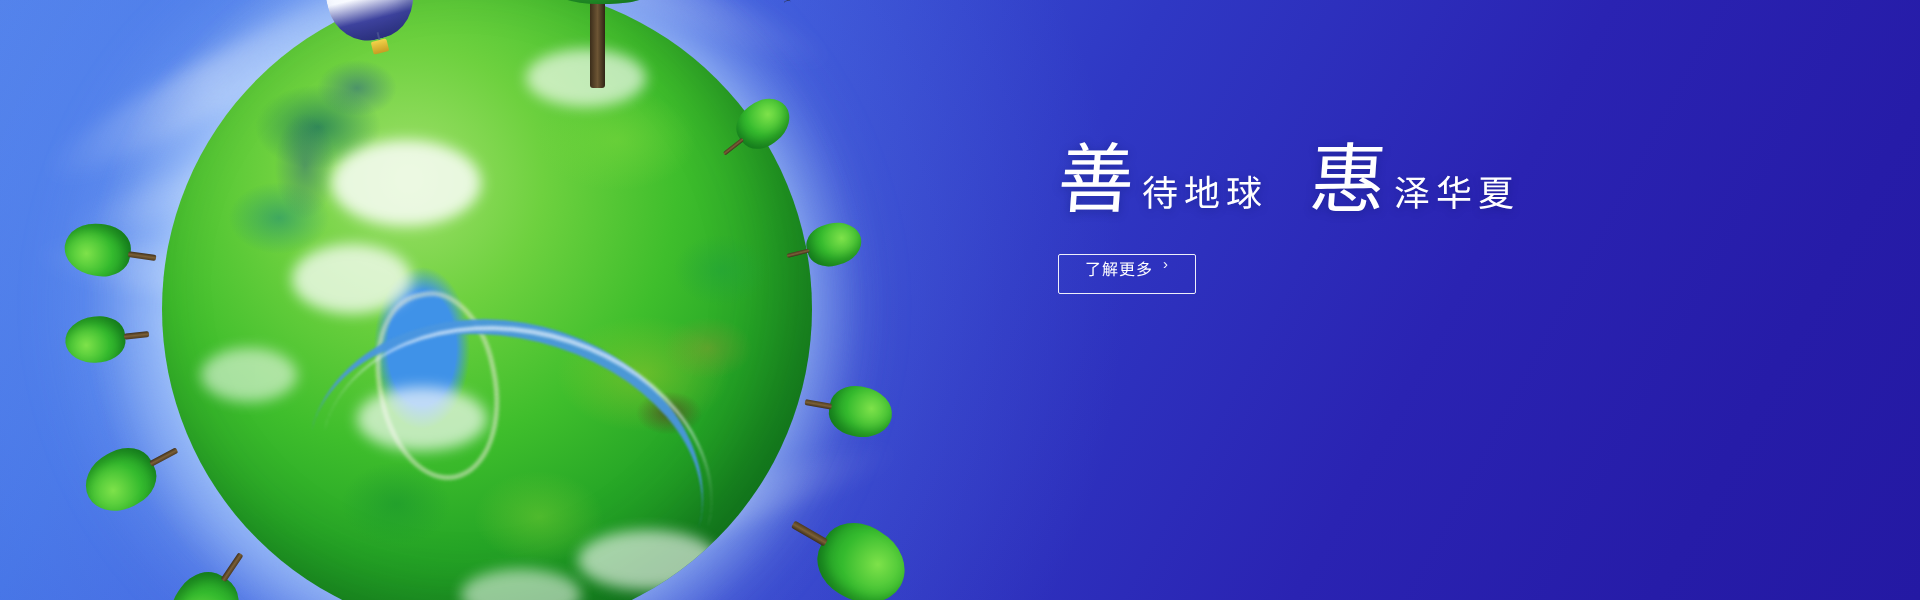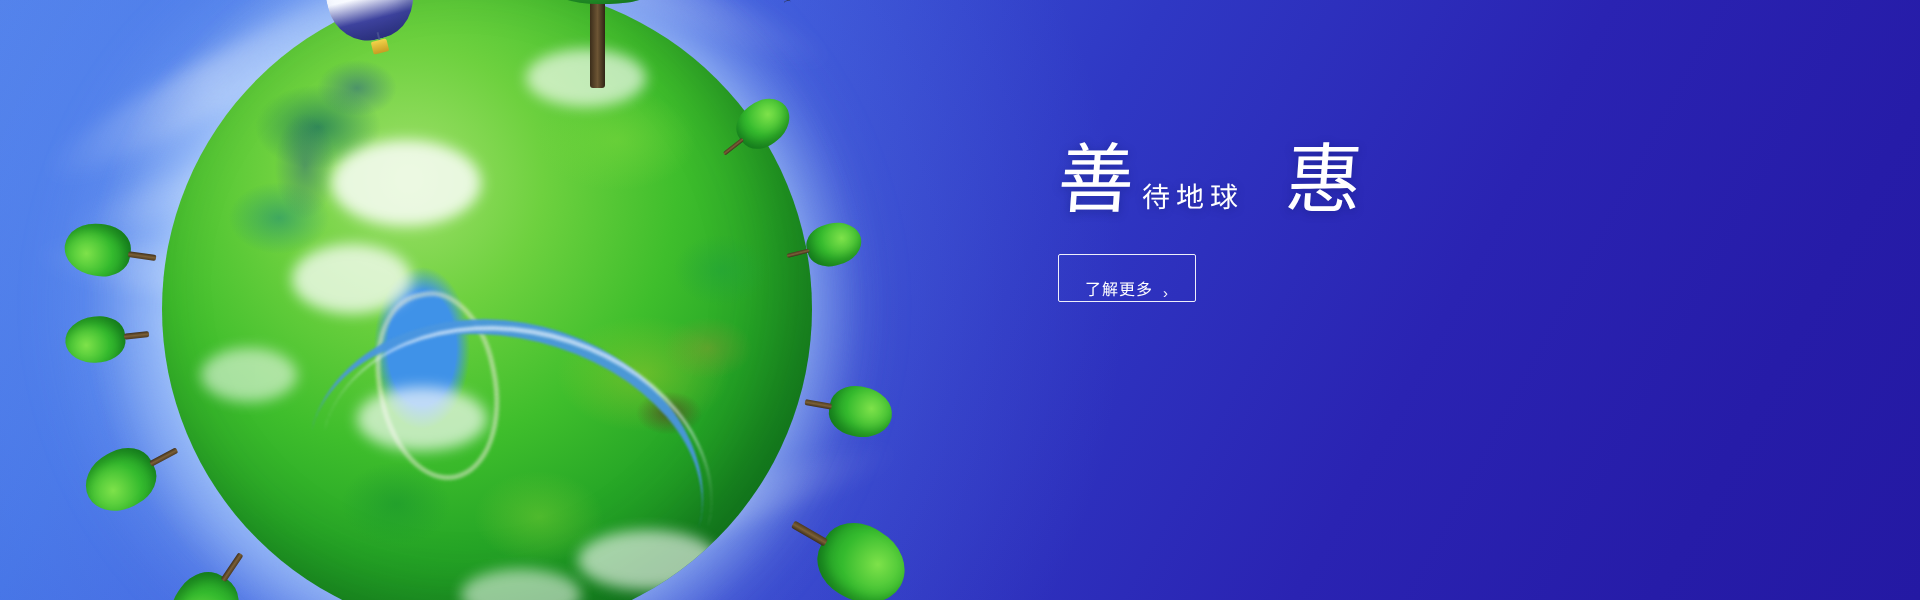--- a/index.html
+++ b/index.html
@@ -182,43 +182,43 @@
   }
   .h-big{
     font-family:"Liberation Serif","DejaVu Serif",serif;
     font-size:76px;line-height:1;font-weight:400;
     letter-spacing:0;
     transform:skewX(-4deg);
     text-shadow:0 2px 10px rgba(10,20,90,.35);
   }
   .h-small{
     font-family:"Liberation Serif","DejaVu Serif",serif;
-    font-size:28px;line-height:1;font-weight:400;
+    font-size:36px;line-height:1;font-weight:400;
     letter-spacing:6px;
     padding:0 0 6px 8px;
     text-shadow:0 2px 8px rgba(10,20,90,.35);
   }
   .h-gap{width:42px;display:inline-block;}
 
   .subtitle{
     font-size:26px;line-height:1;letter-spacing:9px;
     font-weight:400;color:#ffffff;
     margin:22px 0 0 0;white-space:nowrap;
     text-shadow:0 1px 6px rgba(10,20,90,.30);
   }
   .desc{
     font-size:17px;line-height:1;letter-spacing:.6px;
     font-weight:400;color:#f0f4ff;
     margin:24px 0 0 0;white-space:nowrap;
     text-shadow:0 1px 5px rgba(10,20,90,.30);
   }
   .cta{
-    display:inline-flex;align-items:flex-end;justify-content:center;gap:10px;
+    display:inline-flex;align-items:flex-start;justify-content:center;gap:10px;
     margin-top:28px;
-    width:138px;height:48px;
+    width:138px;height:40px;
     border:1px solid rgba(255,255,255,0.92);
     border-radius:2px;
     background:transparent;
     color:#ffffff;font-size:16px;letter-spacing:1px;
     cursor:pointer;
     font-family:"Liberation Sans","DejaVu Sans",sans-serif;
   }
   .cta .chev{font-size:15px;line-height:1;opacity:.95;}
 </style>
 </head>
@@ -310,20 +310,21 @@
     </div>
   </div>
 
   <div class="content">
 
     <div class="headline">
       <span class="h-big">善</span>
       <span class="h-small">待地球</span>
       <span class="h-gap"></span>
       <span class="h-big">惠</span>
+      <span class="h-small">泽华夏</span>
     </div>
 
 
 
     <button class="cta">
       <span>了解更多</span>
       <span class="chev">›</span>
     </button>
 
   </div>

